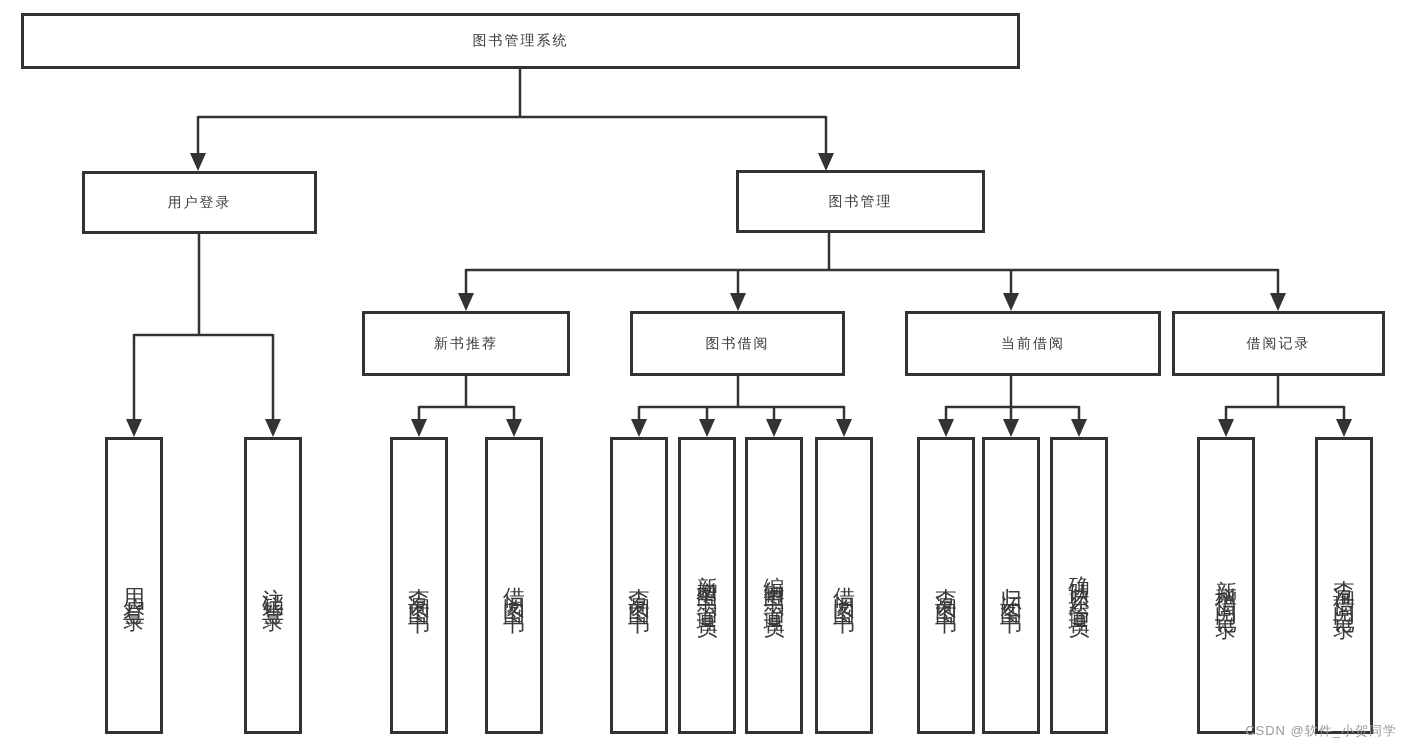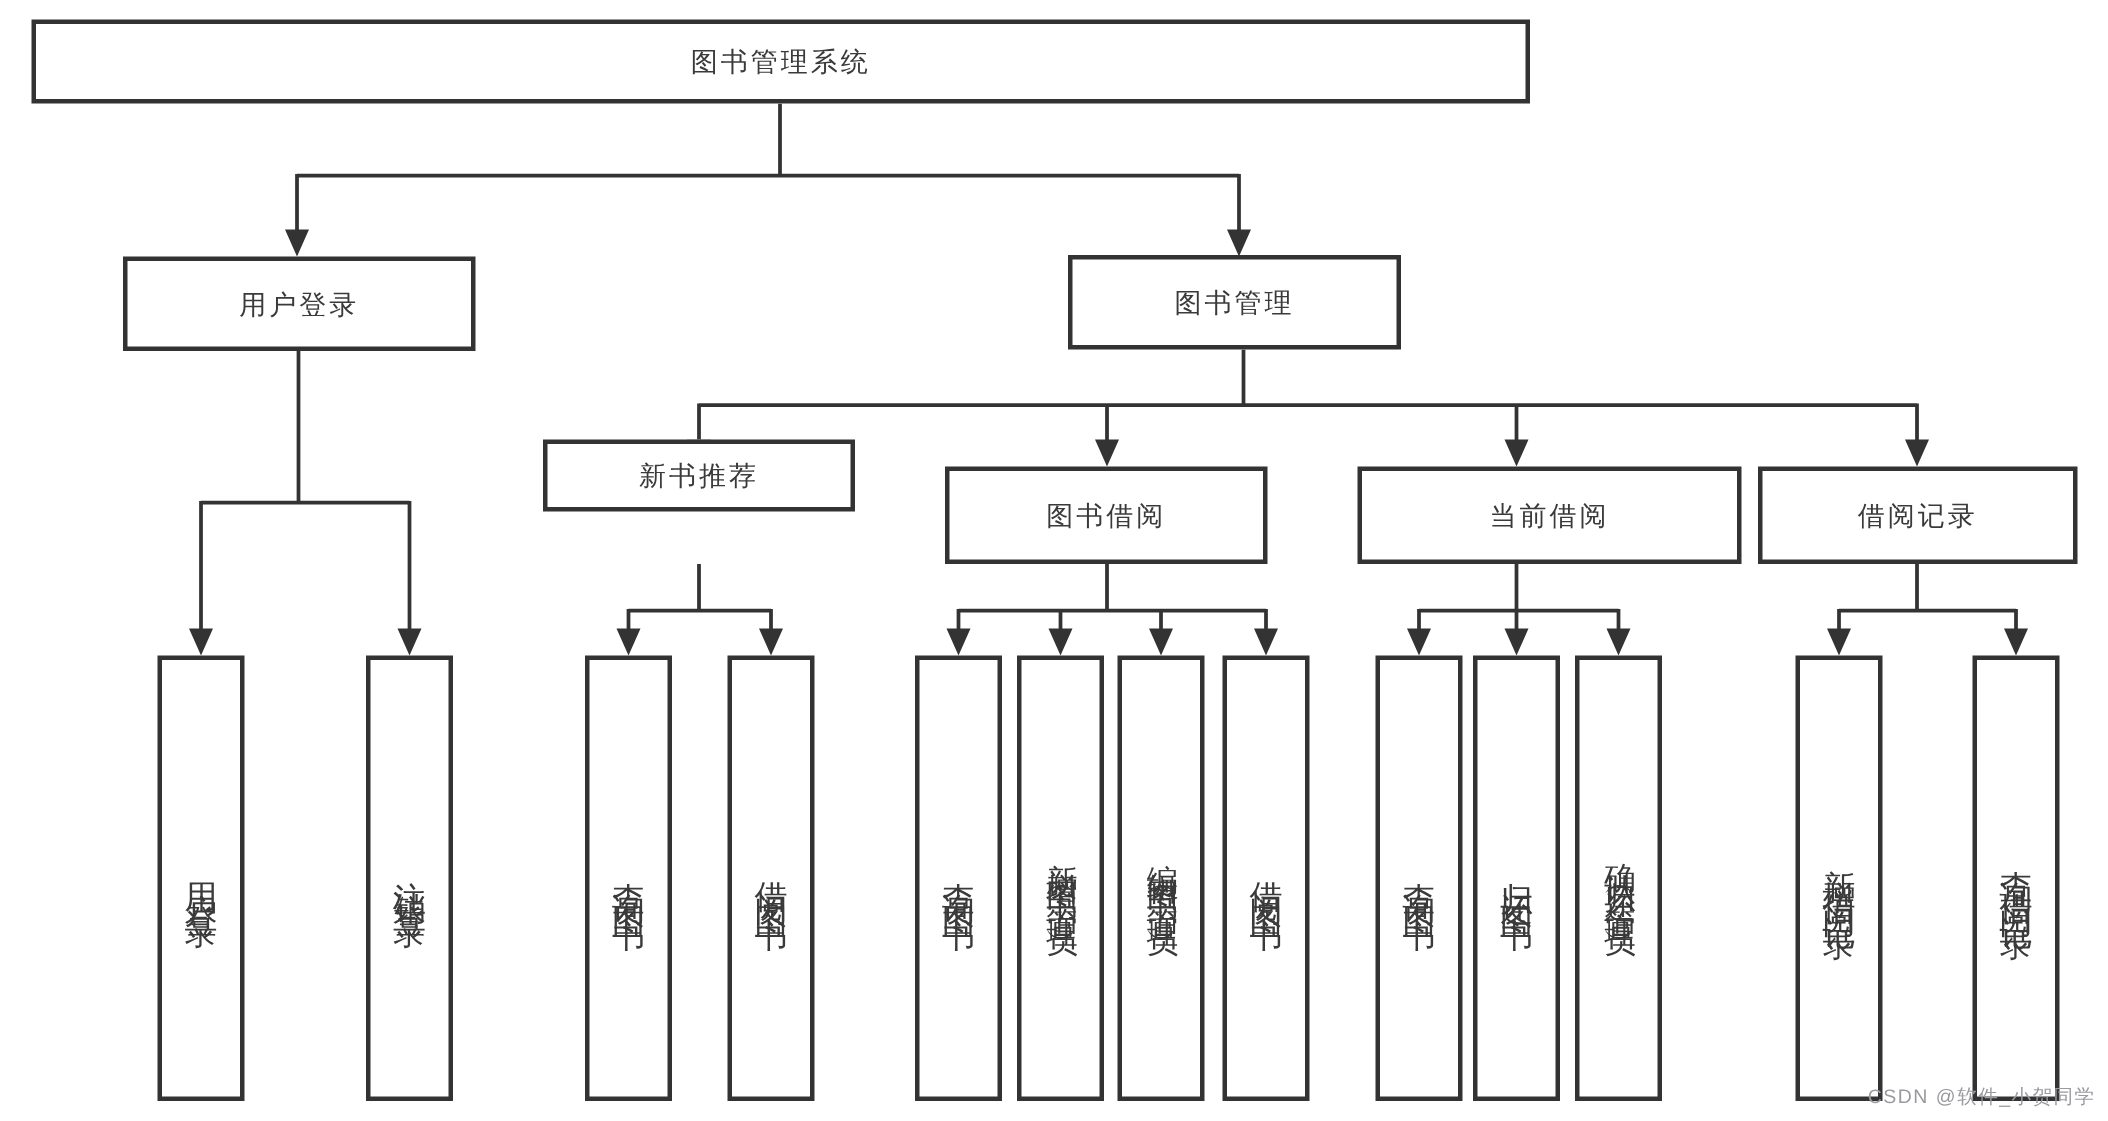--- a/index.html
+++ b/index.html
@@ -21,21 +21,21 @@
   .carrow{fill:var(--line);stroke:none;}
   .hbox{
     position:absolute;
     box-sizing:border-box;
     border:3px solid var(--line);
     background:var(--bg);
     display:flex;align-items:center;justify-content:center;
     z-index:1;
   }
   .hbox span{
-    font-size:18px;letter-spacing:2px;color:var(--text);
+    font-size:14px;letter-spacing:2px;color:var(--text);
     white-space:nowrap;
   }
   .vbox{
     position:absolute;
     box-sizing:border-box;
     top:437px;width:58px;height:297px;
     border:3px solid var(--line);
     background:var(--bg);
     display:flex;align-items:center;justify-content:center;
     z-index:1;
@@ -94,25 +94,25 @@
       M1336,419 L1352,419 L1344,437 Z"></path>
   </svg>
 
   <div class="hbox" style="left:21px;top:13px;width:999px;height:56px">
     <span>图书管理系统</span>
   </div>
 
   <div class="hbox" style="left:82px;top:171px;width:235px;height:63px">
     <span>用户登录</span>
   </div>
-  <div class="hbox" style="left:712px;top:170px;width:222px;height:63px">
+  <div class="hbox" style="left:736px;top:170px;width:249px;height:63px">
     <span>图书管理</span>
   </div>
 
-  <div class="hbox" style="left:362px;top:293px;width:208px;height:48px">
+  <div class="hbox" style="left:362px;top:311px;width:208px;height:65px">
     <span>新书推荐</span>
   </div>
   <div class="hbox" style="left:630px;top:311px;width:215px;height:65px">
     <span>图书借阅</span>
   </div>
   <div class="hbox" style="left:905px;top:311px;width:256px;height:65px">
     <span>当前借阅</span>
   </div>
   <div class="hbox" style="left:1172px;top:311px;width:213px;height:65px">
     <span>借阅记录</span>

